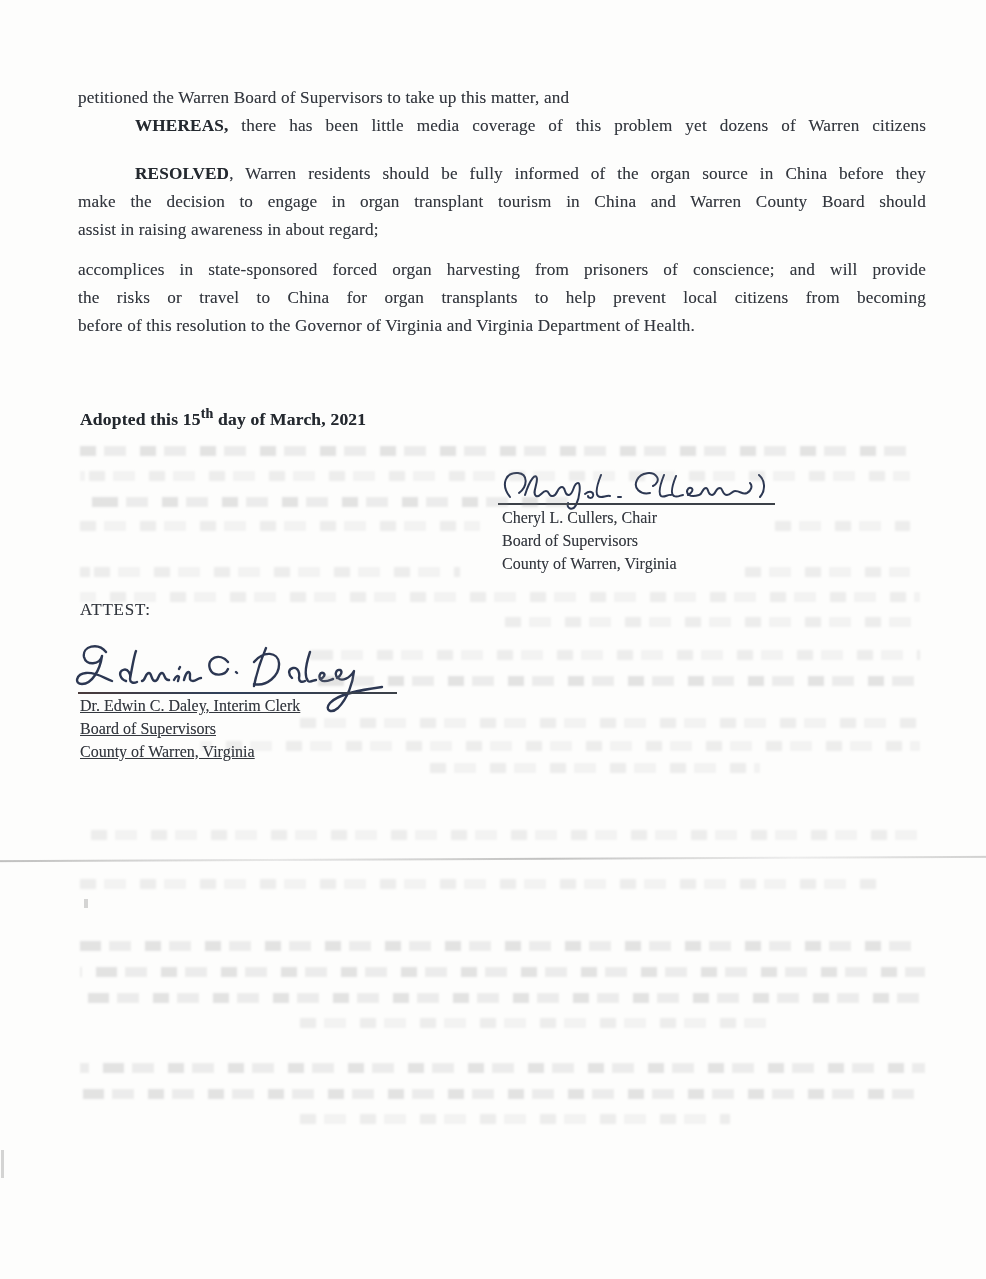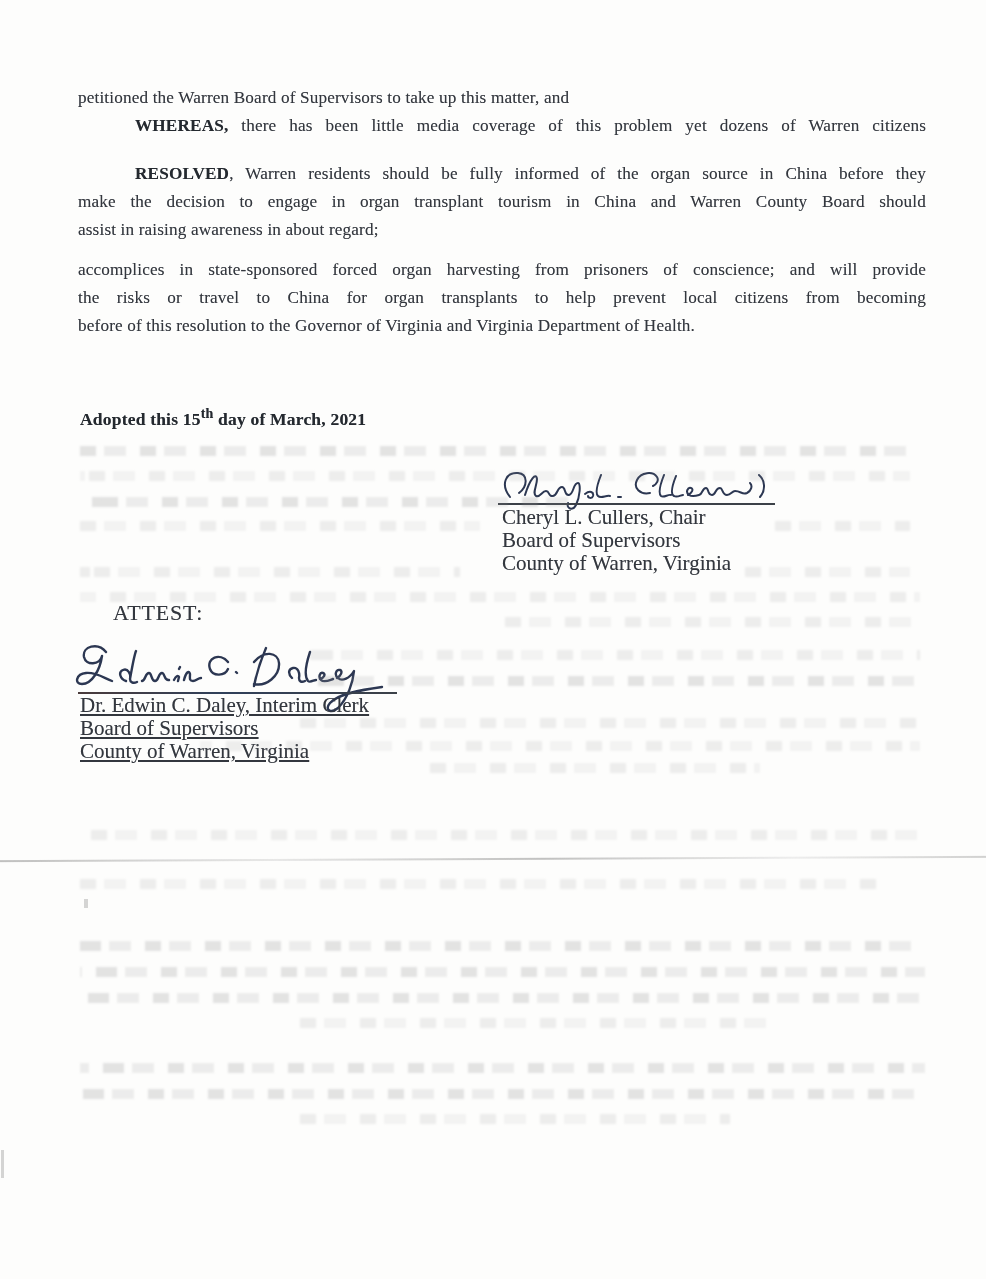--- a/index.html
+++ b/index.html
@@ -23,27 +23,26 @@
 
   .adoption {
     position:absolute; left:80px; top:409px;
     font-size:17.5px; font-weight:bold; color:#24292f; letter-spacing:0.2px;
     text-shadow:0 0 0.5px rgba(60,65,75,.5);
   }
   .adoption sup { font-size:14px; line-height:0; }
 
   .attest {
     position:absolute; left:80px; top:600px;
-    font-size:22px; letter-spacing:0.8px;
+    font-size:17px; letter-spacing:0.8px;
     text-shadow:0 0 0.5px rgba(70,75,85,.45);
-    margin-left:33px;
   }
 
   .sig-block {
-    position:absolute; font-size:21px; line-height:23px;
+    position:absolute; font-size:16px; line-height:23px;
     text-shadow:0 0 0.5px rgba(70,75,85,.45);
   }
   .chair-block { left:502px; top:506px; }
   .clerk-block { left:80px;  top:694px;text-decoration:underline; }
 
   svg.signature { position:absolute; overflow:visible; }
   svg.signature path { fill:none; stroke:#2c3752; stroke-linecap:round; stroke-linejoin:round; }
   #chair-sig  { left:492px; top:466px; }
   #clerk-sig  { left:70px;  top:640px; }
 

